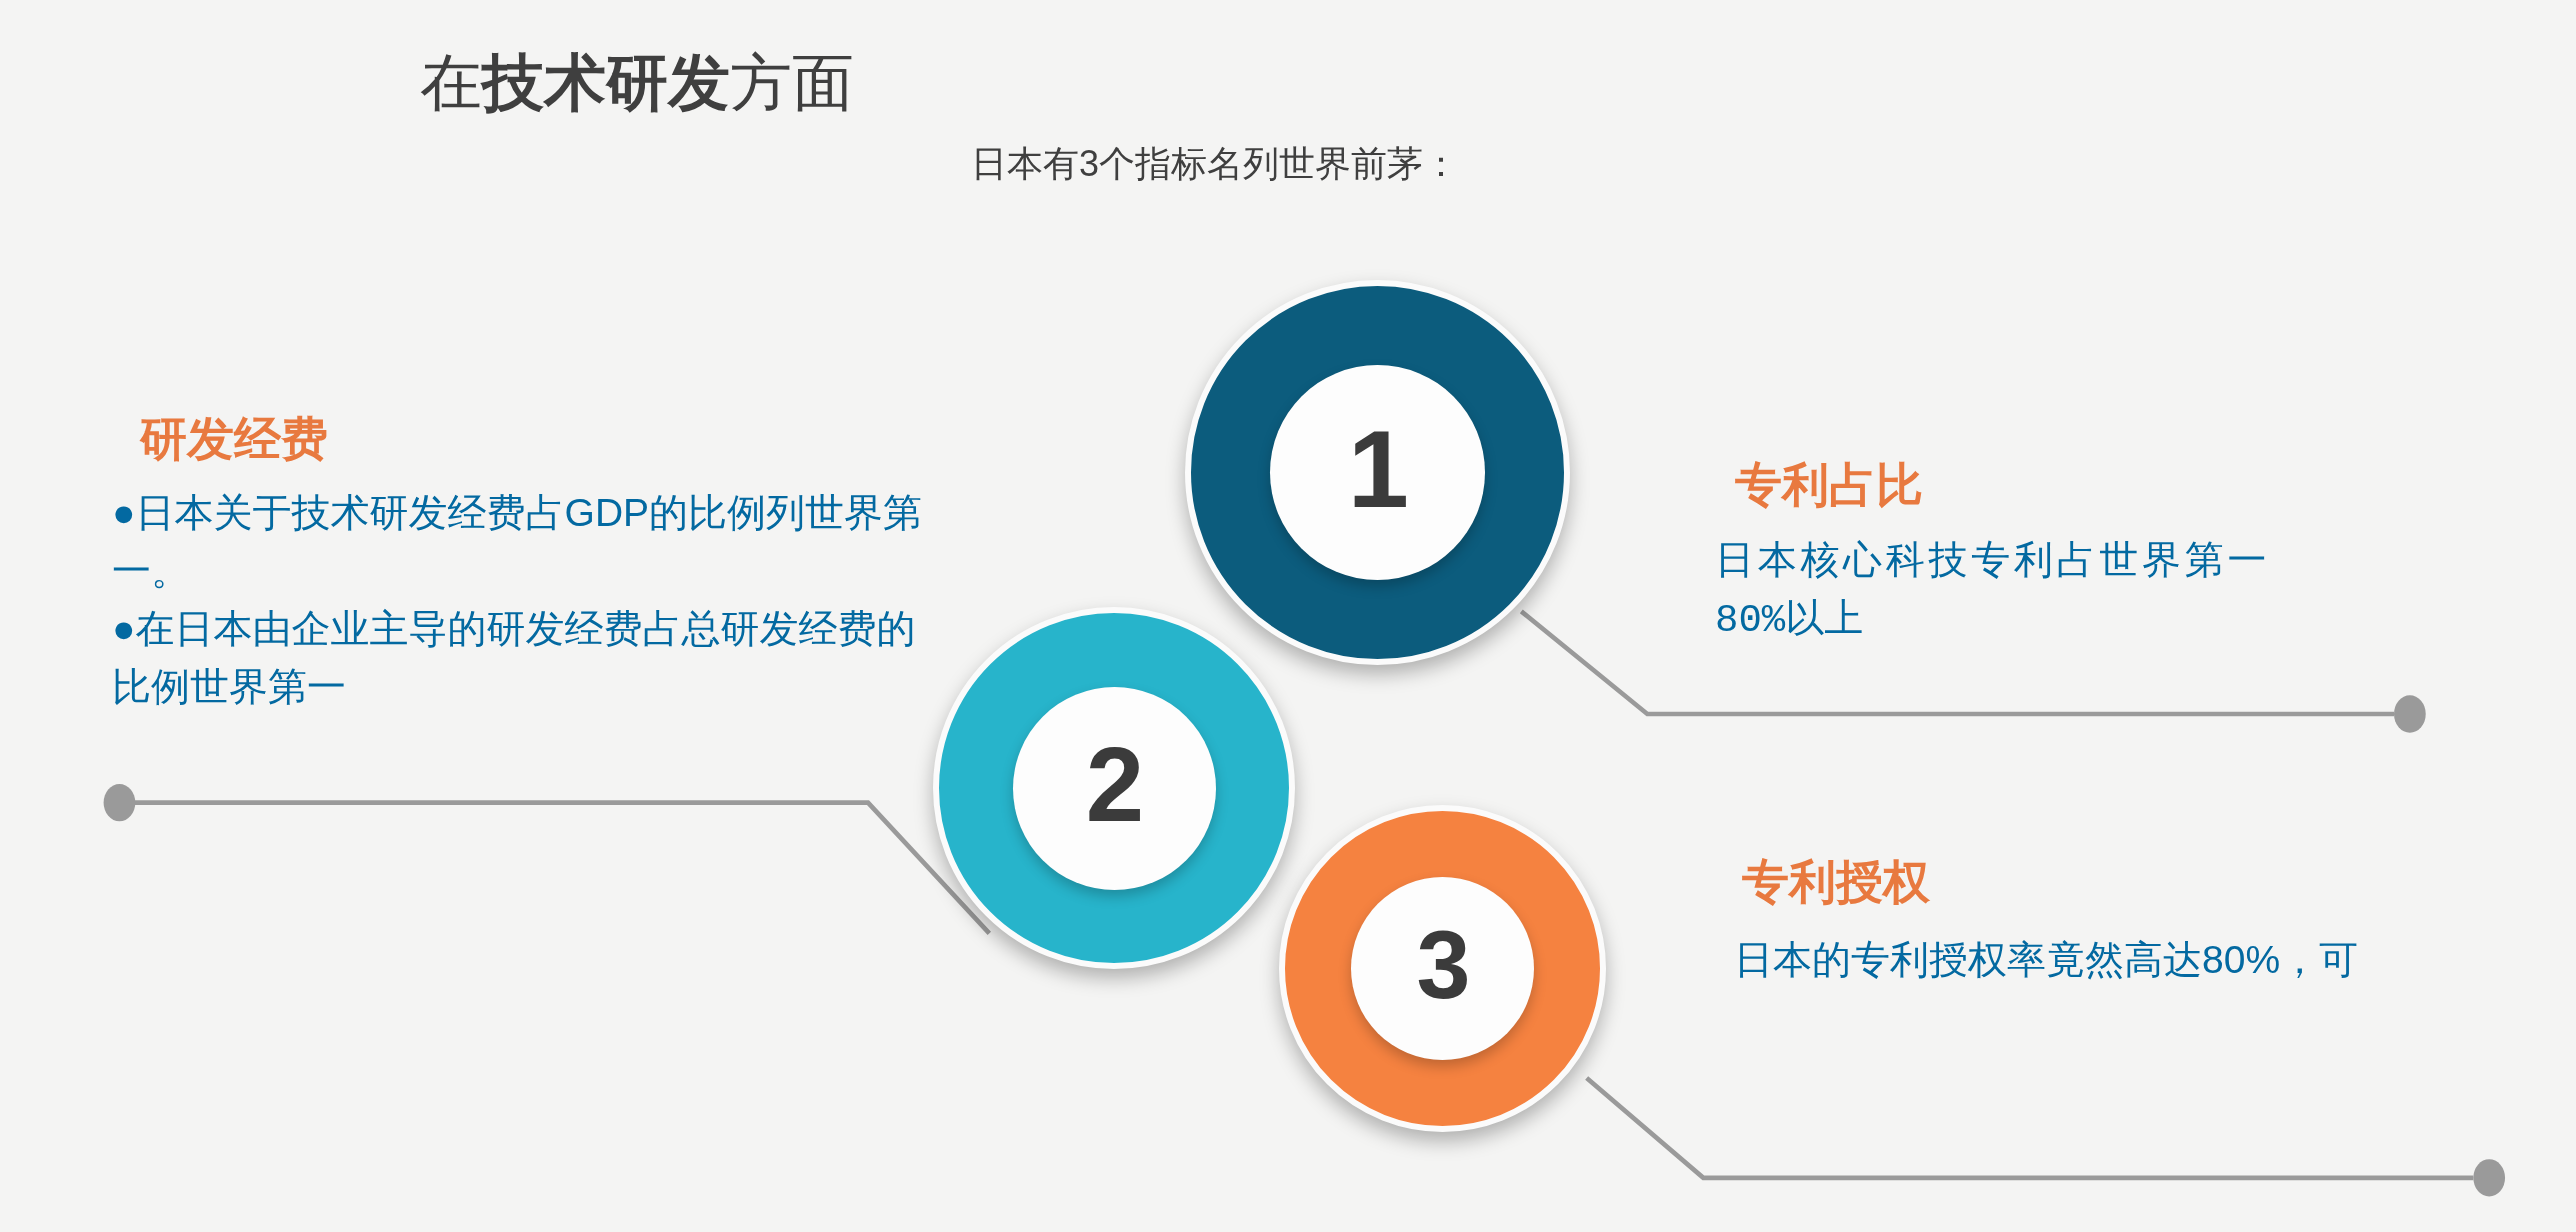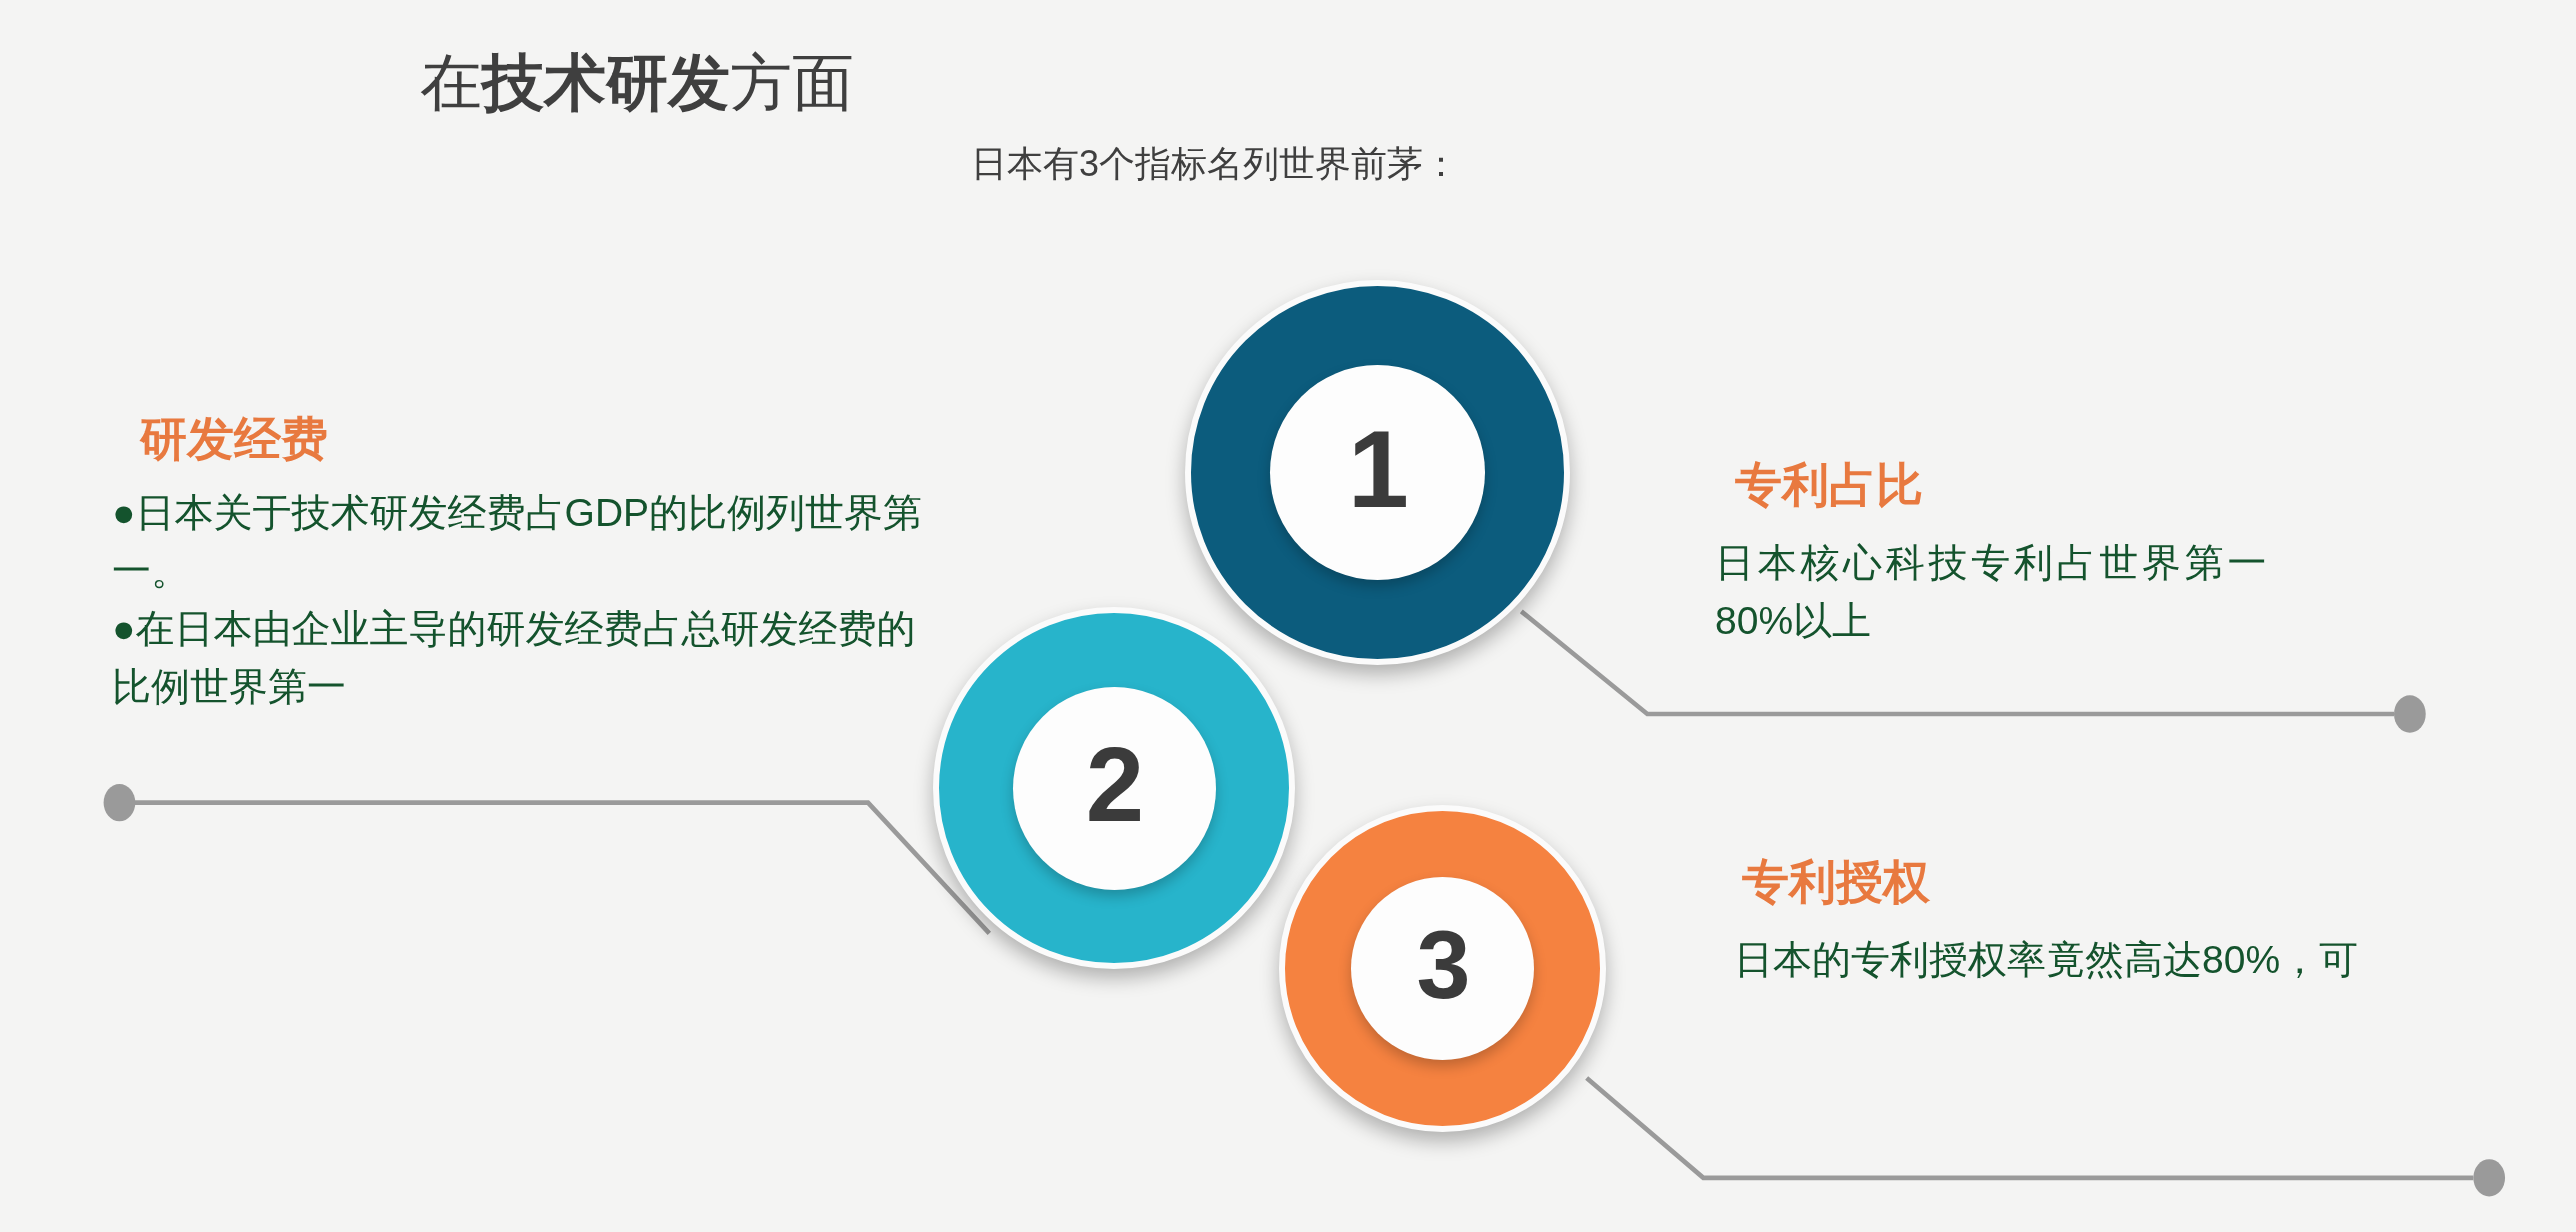--- a/index.html
+++ b/index.html
@@ -88,32 +88,32 @@
   .block { position: absolute; }
   .block .head {
     color: #e8793f;
     font-weight: bold;
     font-size: 47px;
     line-height: 56px;
     white-space: nowrap;
     margin-left: 20px;
   }
   .block .body {
-    color: #14532d;
+    color: #0369a1;
     font-size: 39px;
     line-height: 58px;
   }
 
   #block-left { left: 112px; top: 411px; width: 821px; }
   #block-left .head { margin-left: 28px; }
   #block-left .body { margin-top: 17px; }
   #block-left .body p { margin: 0; }
 
   #block-right-1 { left: 1715px; top: 457px; width: 747px; }
-  #block-right-1 .body { margin-top: 20.5px; }
+  #block-right-1 .body { margin-top: 20.5px; font-family: Liberation Mono, monospace; }
   #block-right-1 .body .spaced { letter-spacing: 3.7px; display: block; }
 
   #block-right-2 { left: 1722px; top: 854px; width: 756px; }
   #block-right-2 .body { margin-top: 20.5px; }
   #block-right-2 .body p { margin: 12px; }
 </style>
 </head>
 <body>
 
 <div id="slide">

